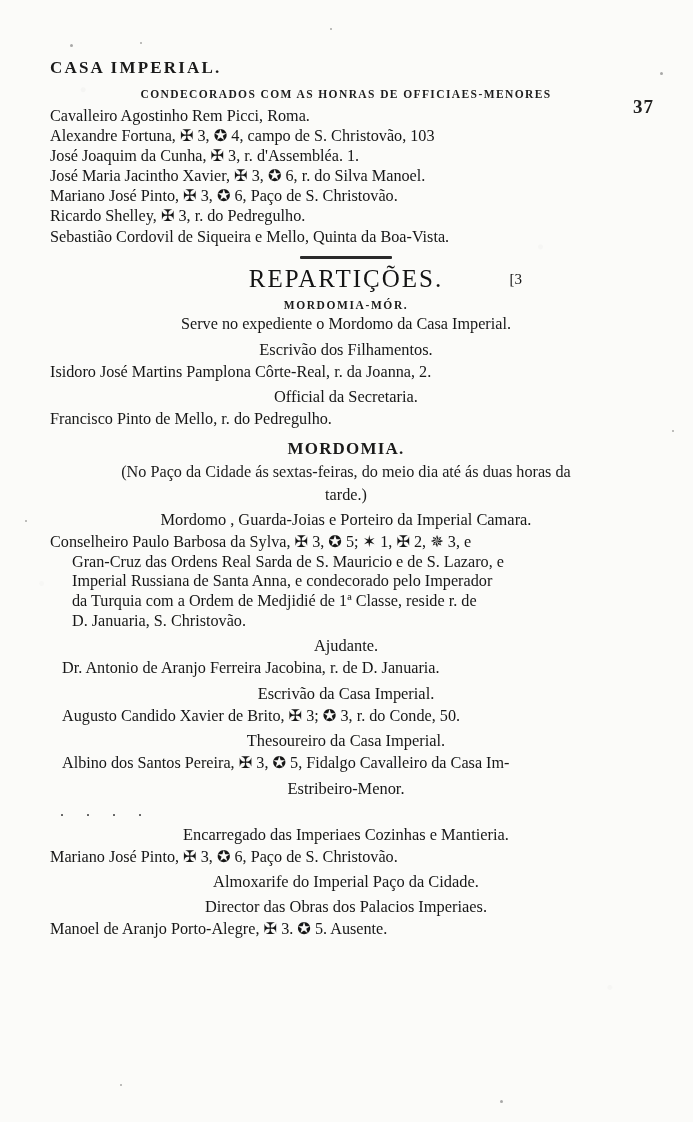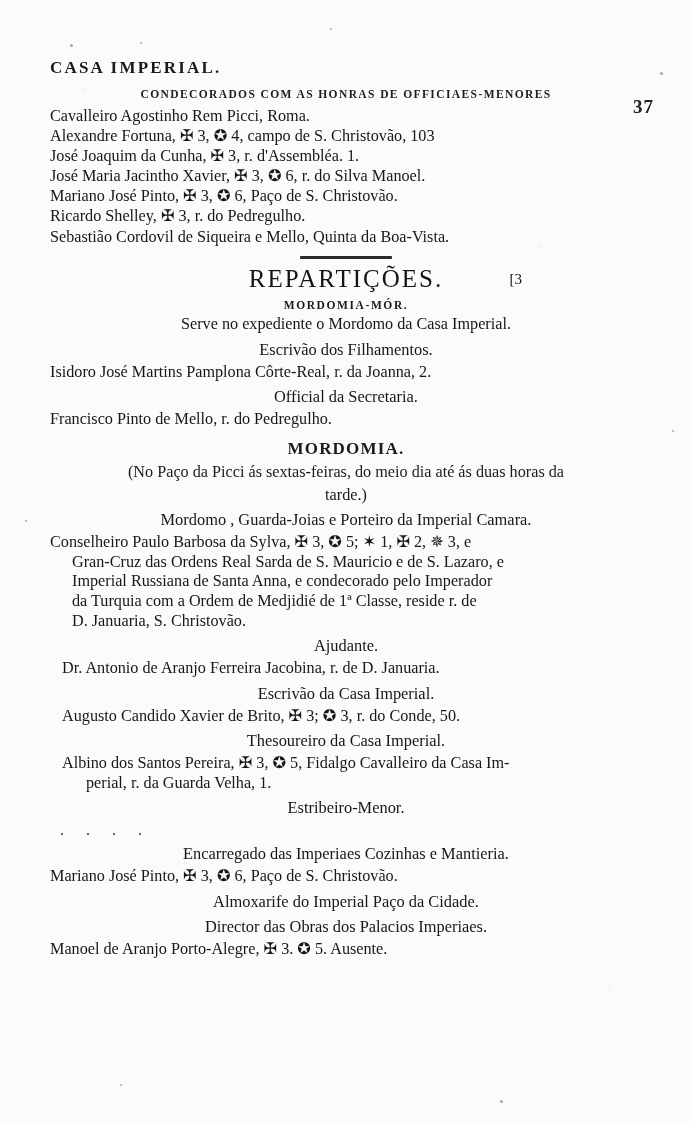--- a/index.html
+++ b/index.html
@@ -205,42 +205,41 @@
     <div class="small-caps-head">MORDOMIA-MÓR.</div>
     <div class="center-line">Serve no expediente o Mordomo da Casa Imperial.</div>
 
     <div class="italic-head">Escrivão dos Filhamentos.</div>
     <div class="line">Isidoro José Martins Pamplona Côrte-Real, r. da Joanna, 2.</div>
 
     <div class="italic-head">Official da Secretaria.</div>
     <div class="line">Francisco Pinto de Mello, r. do Pedregulho.</div>
 
     <div class="bold-head">MORDOMIA.</div>
-    <div class="note">(No Paço da Picci ás sextas-feiras, do meio dia até ás duas horas da</div>
+    <div class="note">(No Paço da Cidade ás sextas-feiras, do meio dia até ás duas horas da</div>
     <div class="note">tarde.)</div>
 
     <div class="italic-head">Mordomo ,  Guarda-Joias e Porteiro da Imperial Camara.</div>
 
     <div class="para">
       <span class="line">Conselheiro Paulo Barbosa da Sylva, ✠ 3, ✪ 5; ✶ 1, ✠ 2, ✵ 3, e</span>
       <span class="cont line">Gran-Cruz das Ordens Real Sarda de S. Mauricio e de S. Lazaro, e</span>
       <span class="cont line">Imperial Russiana de Santa Anna, e condecorado pelo Imperador</span>
       <span class="cont line">da Turquia com a Ordem de Medjidié de 1ª Classe,  reside r. de</span>
       <span class="cont line">D. Januaria, S. Christovão.</span>
     </div>
 
     <div class="italic-head">Ajudante.</div>
     <div class="line indent-line">Dr. Antonio de Aranjo Ferreira Jacobina, r. de D. Januaria.</div>
 
     <div class="italic-head">Escrivão da Casa Imperial.</div>
     <div class="line indent-line">Augusto Candido Xavier de Brito, ✠ 3;  ✪ 3, r. do Conde, 50.</div>
 
     <div class="italic-head">Thesoureiro da Casa Imperial.</div>
     <div class="line indent-line">Albino dos Santos Pereira, ✠ 3, ✪ 5, Fidalgo Cavalleiro da Casa Im-</div>
-    <div class="line" style="padding-left:36px;">perial, r. da Guarda Velha, 1.</div>
 
     <div class="italic-head">Estribeiro-Menor.</div>
     <div class="dots">. . . .</div>
 
     <div class="italic-head">Encarregado das Imperiaes Cozinhas e Mantieria.</div>
     <div class="line">Mariano José Pinto, ✠ 3, ✪ 6, Paço de S.  Christovão.</div>
 
     <div class="italic-head">Almoxarife do Imperial Paço da Cidade.</div>
 
     <div class="italic-head">Director das Obras dos Palacios Imperiaes.</div>

